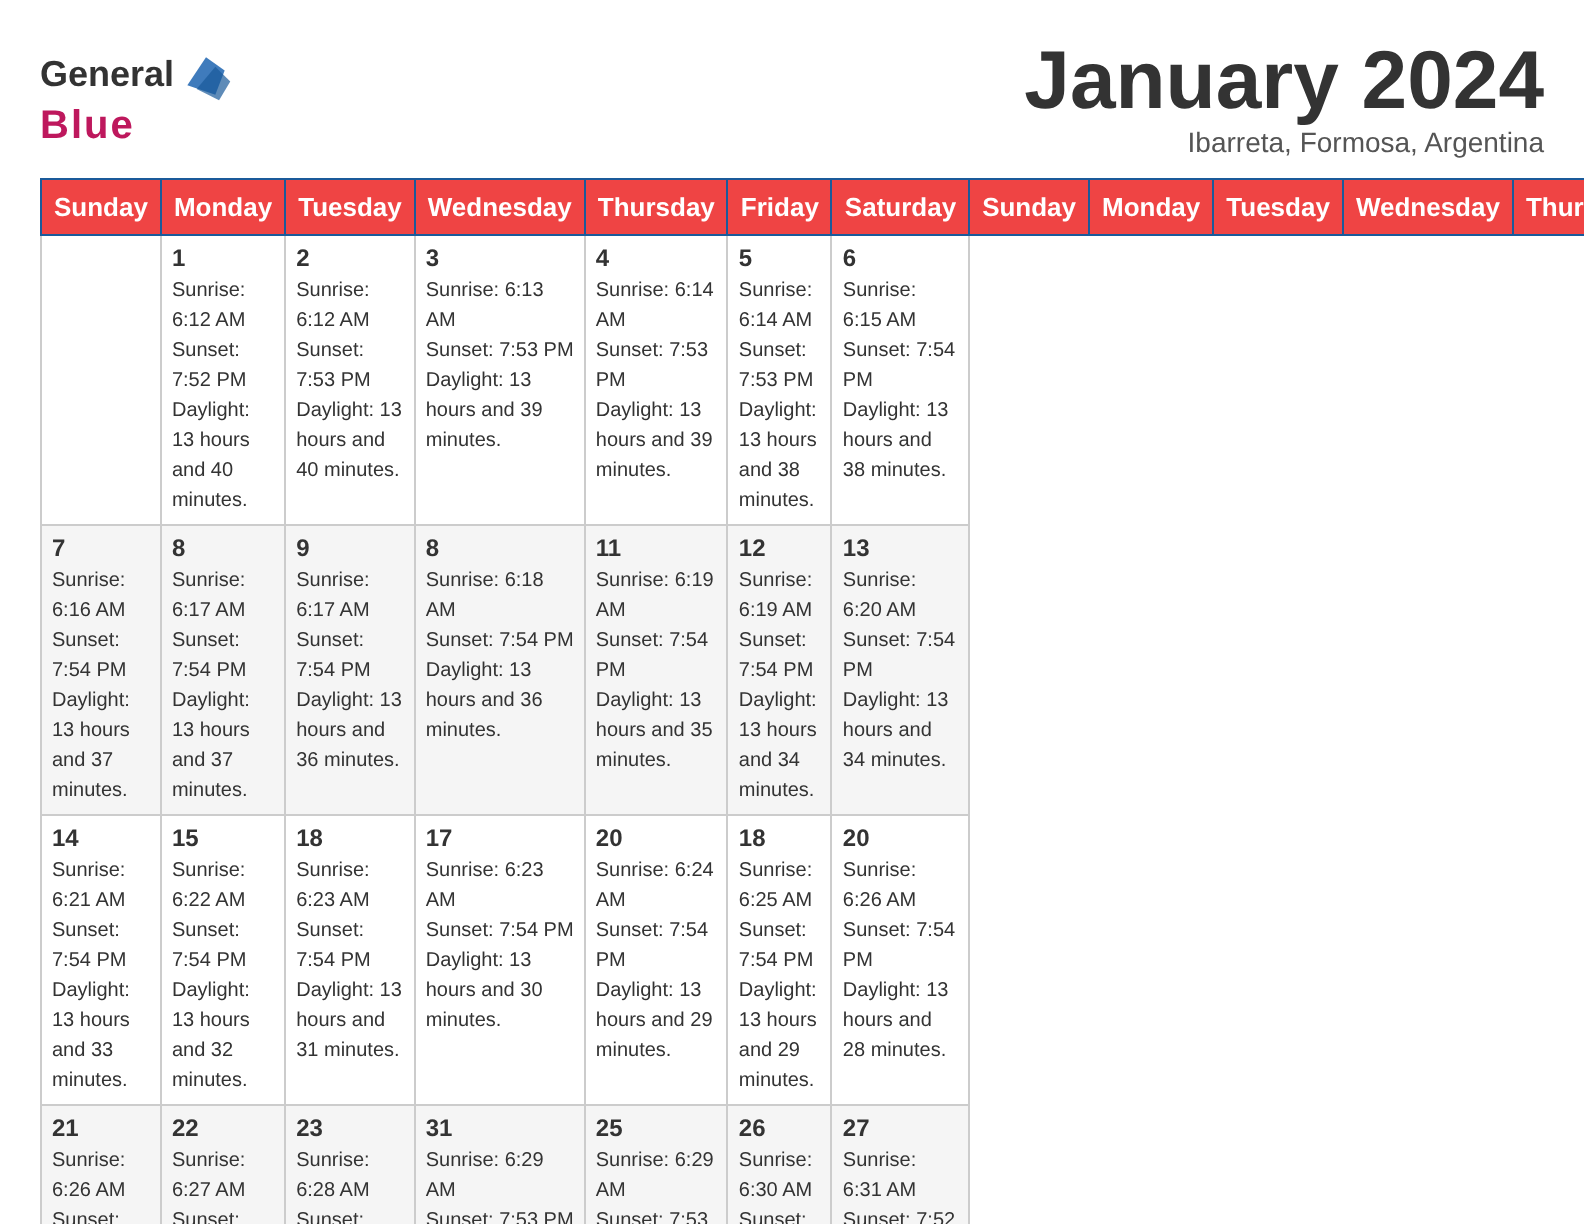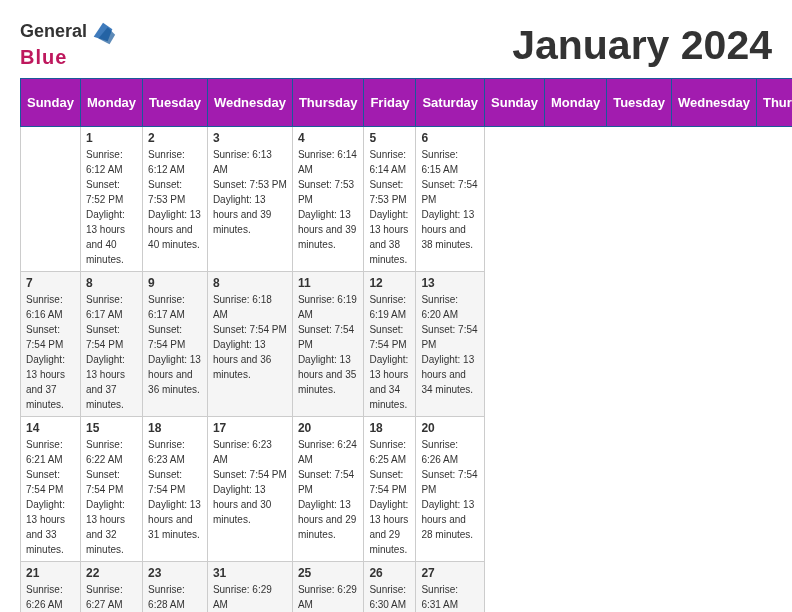--- a/index.html
+++ b/index.html
@@ -13,21 +13,21 @@
     .page {
       width: 792px;
       height: 612px;
       padding: 18px 20px 12px 20px;
       display: flex;
       flex-direction: column;
     }
     .header {
       display: flex;
       justify-content: space-between;
-      align-items: flex-end;
+      align-items: center;
       margin-bottom: 10px;
     }
     .logo {
       display: flex;
       align-items: center;
       gap: 0;
     }
     .logo-text {
       font-size: 18px;
       font-weight: bold;
@@ -51,24 +51,24 @@
     .calendar-subtitle {
       font-size: 14px;
       color: #555;
     }
     .calendar-table {
       width: 100%;
       border-collapse: collapse;
       flex: 1;
     }
     .calendar-table th {
-      background-color: #a21caf;
+      background-color: #ef4444;
       color: #fff;
       text-align: left;
-      padding: 16px 6px;
+      padding: 6px 6px;
       font-size: 13px;
       font-weight: bold;
       border: 1px solid #1a5a9a;
     }
     .calendar-table td {
       border: 1px solid #ccc;
       vertical-align: top;
       padding: 4px 5px;
       font-size: 10.5px;
       color: #333;
@@ -103,20 +103,21 @@
           <svg class="logo-icon" viewBox="0 0 30 30" xmlns="http://www.w3.org/2000/svg">
             <polygon points="5,20 15,5 25,12 20,25" fill="#2a6db5" opacity="0.9"></polygon>
             <polygon points="10,22 20,10 28,18 22,28" fill="#1a5a9a" opacity="0.7"></polygon>
           </svg>
         </div>
         <span class="logo-text" style="color:#be185d;font-size:20px;font-weight:bold;letter-spacing:1px;">Blue</span>
       </div>
     </div>
     <div class="title-block">
       <div class="calendar-title">January 2024</div>
+      <div class="calendar-subtitle">Ibarreta, Formosa, Argentina</div>
     </div>
   </div>
 
   <table class="calendar-table">
     <thead>
       <tr>
       <th>Sunday</th>
           <th>Monday</th>
           <th>Tuesday</th>
           <th>Wednesday</th>

